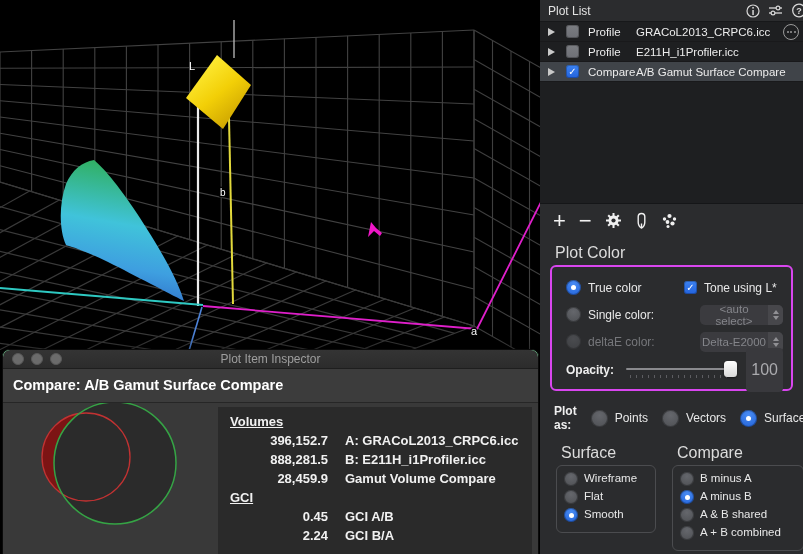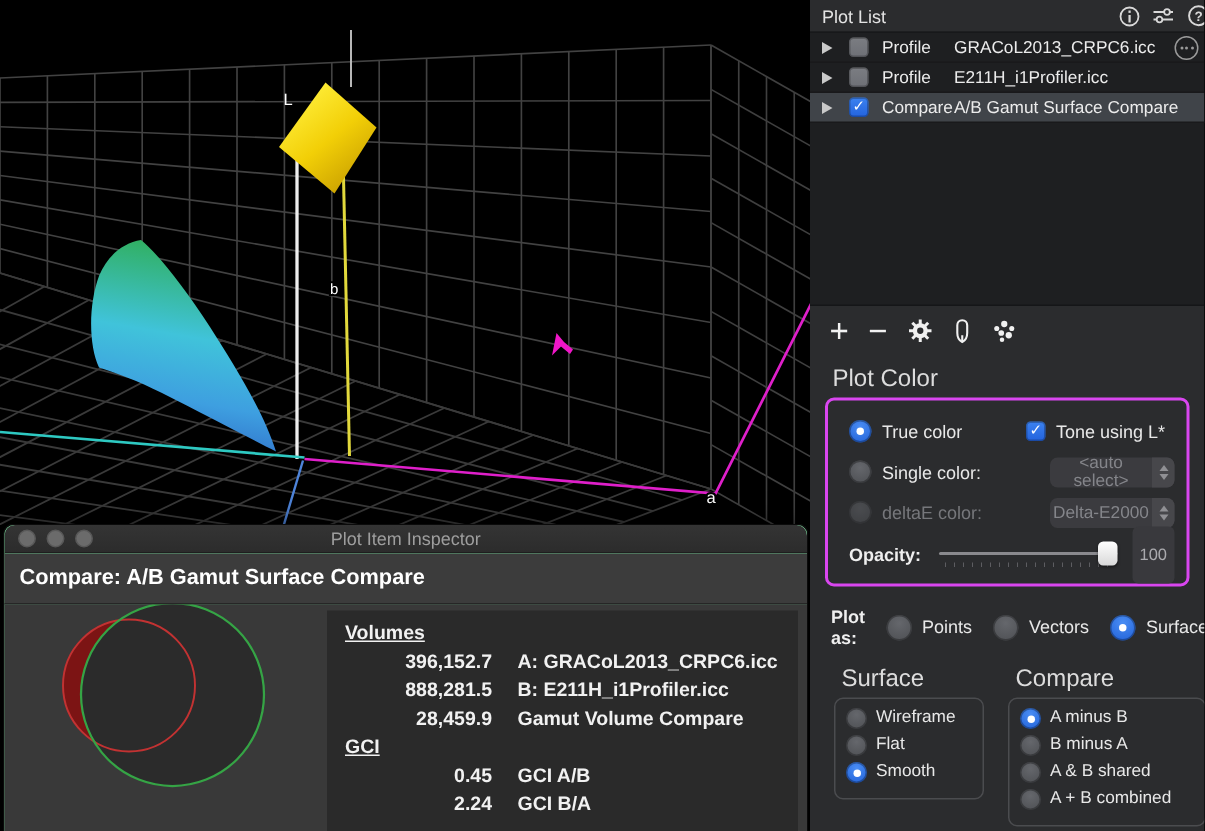--- a/index.html
+++ b/index.html
@@ -79,21 +79,21 @@
   .chev.up{border-bottom:4px solid #909094;}
   .chev.dn{border-top:4px solid #909094;}
   .opacity-row{display:flex;align-items:center;height:26px;margin-top:2px;}
   .olabel{font-weight:bold;color:#efefef;width:58px;flex:none;}
   .slider{flex:1;position:relative;height:22px;margin-right:8px;}
   .track{position:absolute;left:2px;right:2px;top:9px;height:2px;background:#8a8a8e;border-radius:1px;}
   .ticks{position:absolute;left:6px;right:6px;top:16px;height:3px;
          background:repeating-linear-gradient(90deg,#5d5d61 0 1px,transparent 1px 6px);}
   .knob{position:absolute;top:2px;left:calc(94% - 7px);width:13px;height:16px;border-radius:3.5px;
         background:linear-gradient(#fefefe,#d9d9d9);box-shadow:0 1px 2px rgba(0,0,0,.5);}
-  .oval{background:#39393d;border-radius:4px;color:#aaaaae;font-size:11px;padding:13px 5px;}
+  .oval{background:#39393d;border-radius:4px;color:#aaaaae;font-size:16px;padding:13px 5px;}
   .plotas{display:flex;align-items:center;margin:13px 0 0 14px;gap:14px;}
   .plotas .cap2{font-weight:bold;color:#efefef;margin-right:0px;}
   .pa-item{display:flex;align-items:center;}
   .pa-item .radio{width:17px;height:17px;}
   .pa-item .radio.on::after{left:6px;top:6px;}
   .cols{display:flex;margin-top:12px;}
   .colSurface{margin-left:16px;width:100px;flex:none;}
   .colCompare{margin-left:16px;width:132px;flex:none;}
   .sbox{border:1px solid #4b4c4f;border-radius:6px;padding:6px 4px 6px 7px;margin-top:3px;}
   .srow{display:flex;align-items:flex-start;height:18px;font-size:11.5px;}
@@ -423,26 +423,26 @@
         <div class="srow">
           <span class="radio on"></span>
           <span class="rlabel">Smooth</span>
         </div>
       </div>
     </div>
     <div class="colCompare">
       <div class="gtitle" style="margin:0 0 0 5px">Compare</div>
       <div class="sbox">
         <div class="srow">
+          <span class="radio"></span>
+          <span class="rlabel">B minus A</span>
+        </div>
+        <div class="srow">
           <span class="radio on"></span>
           <span class="rlabel">A minus B</span>
-        </div>
-        <div class="srow">
-          <span class="radio"></span>
-          <span class="rlabel">B minus A</span>
         </div>
         <div class="srow">
           <span class="radio"></span>
           <span class="rlabel">A &amp; B shared</span>
         </div>
         <div class="srow">
           <span class="radio"></span>
           <span class="rlabel">A + B combined</span>
         </div>
       </div>

